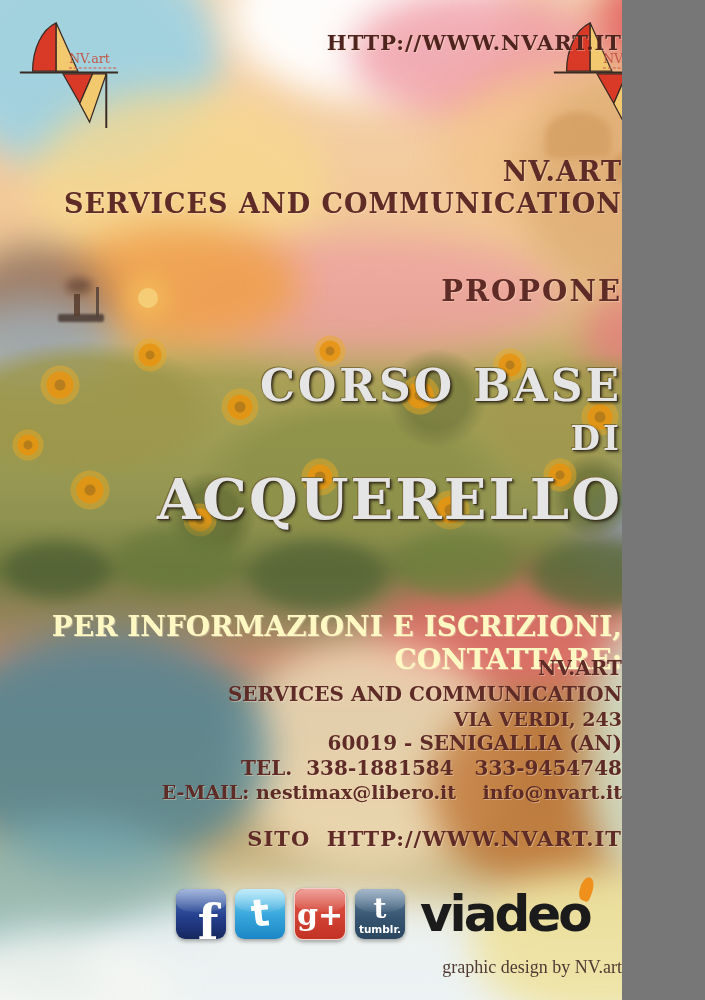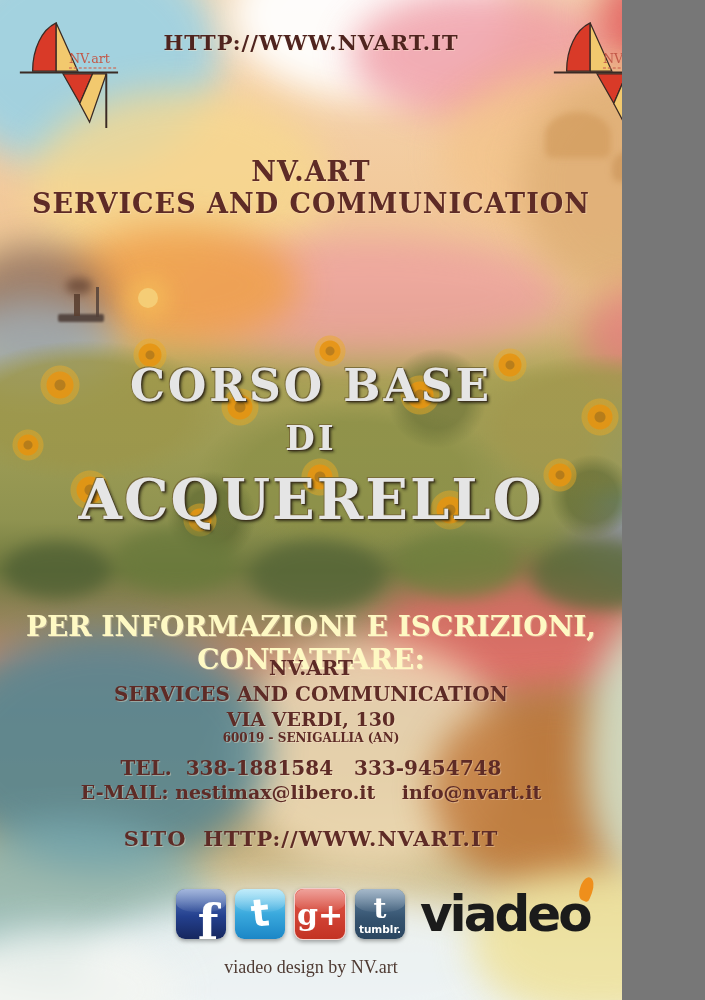--- a/index.html
+++ b/index.html
@@ -66,37 +66,37 @@
   
   .sun-dot{position:absolute;left:138px;top:288px;width:20px;height:20px;border-radius:50%;
     background:#f6d27a;box-shadow:0 0 20px 12px rgba(246,190,90,.75);opacity:.9}
   .ship-hull{position:absolute;left:58px;top:314px;width:46px;height:8px;background:#4a3a34;border-radius:2px;filter:blur(1px);opacity:.85}
   .ship-mast{position:absolute;left:96px;top:287px;width:3px;height:30px;background:#53423a;opacity:.85}
   .ship-stack{position:absolute;left:74px;top:294px;width:6px;height:22px;background:#5a3f30;opacity:.9}
   .ship-smoke{position:absolute;left:66px;top:278px;width:26px;height:16px;border-radius:50%;background:#6b4a38;filter:blur(4px);opacity:.8}
   .dome1{position:absolute;left:545px;top:112px;width:66px;height:46px;border-radius:50% 50% 8px 8px;background:rgba(205,150,85,.55);filter:blur(3px)}
   .dome2{position:absolute;left:612px;top:150px;width:44px;height:32px;border-radius:50% 50% 8px 8px;background:rgba(196,140,80,.5);filter:blur(3px)}
   
-  .txt{position:absolute;left:0;right:0;text-align:center;font-weight:bold;
+  .txt{position:absolute;left:0;right:0;text-align:right;font-weight:bold;
        color:#5e2b26;text-shadow:1px 1px 0 rgba(255,236,210,.35);}
   .pre{white-space:pre;}
   .t-url{top:30px;font-size:21px;letter-spacing:1px;color:#4f241f;}
   .t-brand{top:156px;font-size:27px;letter-spacing:1px;}
   .t-brand2{top:188px;font-size:27px;letter-spacing:1px;}
   .t-propone{top:274px;font-size:29px;letter-spacing:2px;}
   .cream{color:#e5e5e5;text-shadow:-1px -1px 0 rgba(120,105,55,.9),
          1px 1px 0 rgba(62,52,30,.95),2px 2px 3px rgba(40,35,20,.85);}
   .t-corso{top:360px;font-size:44px;letter-spacing:3px;}
   .t-di{top:418px;font-size:34px;letter-spacing:3px;}
   .t-acq{top:466px;font-size:56px;letter-spacing:2px;}
   .t-head{top:610px;font-size:28px;color:#fef9c3;}
   .t-c0{top:656px;font-size:20px;}
   .t-c1{top:682px;font-size:20px;}
   .t-c2{top:708px;font-size:19px;}
-  .t-c3{top:731px;font-size:12px;}
+  .t-c3{top:731px;font-size:20px;}
   .t-c4{top:756px;font-size:20px;}
   .t-c5{top:781px;font-size:19px;}
   .t-sito{top:826px;font-size:21px;letter-spacing:1px;}
   .t-credit{top:957px;font-size:18px;font-weight:normal;color:#4f3b33;
             font-family:"Liberation Serif",serif;text-shadow:none;}
   
   .logo{position:absolute;width:110px;height:120px;}
   .logo-left{left:12px;top:12px;}
   .logo-right{left:546px;top:12px;}
   
@@ -181,29 +181,30 @@
     <path d="M52,63 L82,63 L69,93 Z" fill="#d93a28" stroke="#3a2a24" stroke-width="1.3"></path>
     <path d="M69,93 L82,63 L96,63 L79,112 Z" fill="#f2c96e" stroke="#3a2a24" stroke-width="1.3"></path>
     <line x1="96" y1="63" x2="96" y2="118" stroke="#3a2a24" stroke-width="2"></line>
     <text x="58" y="52" font-size="13" fill="#c25848">NV.art</text>
     <line x1="58" y1="57" x2="106" y2="57" stroke="#cf6a55" stroke-width="1.5" stroke-dasharray="3 2" opacity=".8"></line>
   </svg>
 
   <div class="txt t-url">HTTP://WWW.NVART.IT</div>
   <div class="txt t-brand">NV.ART</div>
   <div class="txt t-brand2">SERVICES AND COMMUNICATION</div>
+  <div class="txt t-propone">PROPONE</div>
 
   <div class="txt cream t-corso">CORSO BASE</div>
   <div class="txt cream t-di">DI</div>
   <div class="txt cream t-acq">ACQUERELLO</div>
 
   <div class="txt t-head">PER INFORMAZIONI E ISCRIZIONI, CONTATTARE:</div>
   <div class="txt t-c0">NV.ART</div>
   <div class="txt t-c1">SERVICES AND COMMUNICATION</div>
-  <div class="txt t-c2">VIA VERDI, 130</div>
+  <div class="txt t-c2">VIA VERDI, 243</div>
   <div class="txt t-c3">60019 - SENIGALLIA (AN)</div>
   <div class="txt t-c4 pre">TEL.  338-1881584   333-9454748</div>
   <div class="txt t-sito pre">SITO  HTTP://WWW.NVART.IT</div>
   <div class="txt t-c5 pre">E-MAIL: nestimax@libero.it    info@nvart.it</div>
 
   <div class="social-row">
     <div class="sq fb">
       <span class="glyph">f</span>
     </div>
     <div class="sq tw">
@@ -215,14 +216,14 @@
     <div class="sq tb">
       <span class="glyph">t</span>
       <span class="sub">tumblr.</span>
     </div>
     <div class="viadeo">
       <span>viadeo</span>
       <span class="viadeo-leaf"></span>
     </div>
   </div>
 
-  <div class="txt t-credit">viadeo design by NV.art</div>
+  <div class="txt t-credit">graphic design by NV.art</div>
 </div>
 
 </body></html>

